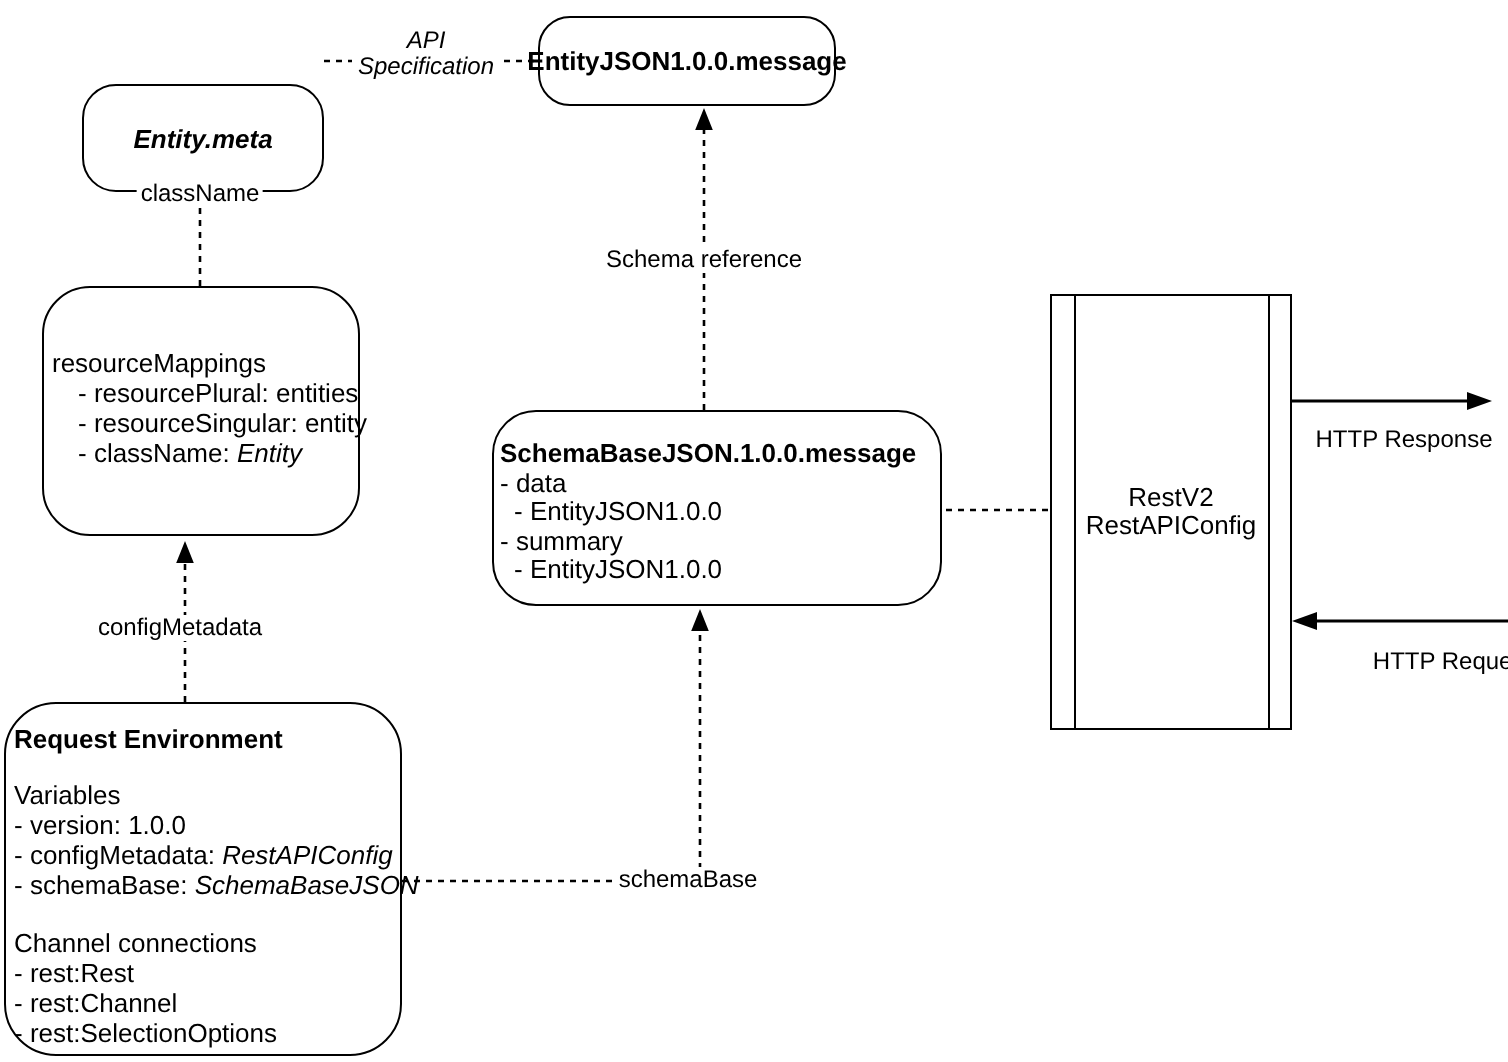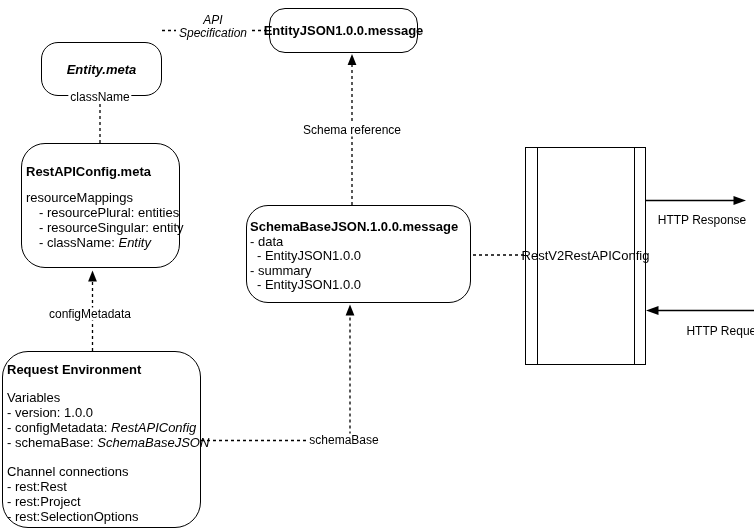--- a/index.html
+++ b/index.html
@@ -29,21 +29,21 @@
   .node-rest-api-config .title { line-height:16px; }
   .node-rest-api-config .body { margin-top:10px; line-height:15px; }
   .node-schema-base { left:246px; top:205px; width:225px; height:98px; border-radius:22px; padding:13px 0 0 3px; }
   .node-schema-base .title { line-height:16px; }
   .node-schema-base .body { margin-top:0; line-height:14.3px; }
   .node-project-env { left:2px; top:351px; width:199px; height:177px; border-radius:26px; padding:10px 0 0 4px; }
   .node-project-env .title { line-height:15px; }
   .node-project-env .body { margin-top:13px; line-height:15px; }
   .spacer14 { height:14px; }
   .node-restv2 { left:525px; top:147px; width:121px; height:218px; border-radius:0;
-    display:flex; flex-direction:row; align-items:center; justify-content:center; line-height:14.5px; text-align:center; }
+    display:flex; flex-direction:column; align-items:center; justify-content:center; line-height:14.5px; text-align:center; }
   .vline { position:absolute; top:-1px; bottom:-1px; width:1.4px; background:#000; }
   .vline-left { left:11px; }
   .vline-right { right:10px; }
 
   .edge-label {
     position:absolute; transform:translate(-50%,-50%); background:#fff;
     font-size:12px; line-height:13px; text-align:center; white-space:nowrap; padding:0 2px;
   }
   .edge-label.wrap { white-space:normal; width:74px; padding:0;font-style:italic; }
   .lbl-api-spec { left:213px; top:27px; }
@@ -78,21 +78,20 @@
 
   <div class="node center-node node-entity-meta">
     <span>Entity.meta</span>
   </div>
 
   <div class="node center-node node-entity-json">
     <span>EntityJSON1.0.0.message</span>
   </div>
 
   <div class="node node-rest-api-config">
-    <div class="title">RestAPIConfig.meta</div>
     <div class="body">
       <div class="body-line">resourceMappings</div>
       <div class="body-line ind1">- resourcePlural: entities</div>
       <div class="body-line ind1">- resourceSingular: entity</div>
       <div class="body-line ind1"><span>- className: </span><span class="italic">Entity</span></div>
     </div>
   </div>
 
   <div class="node node-schema-base">
     <div class="title">SchemaBaseJSON.1.0.0.message</div>
@@ -114,21 +113,21 @@
   <div class="node node-project-env">
     <div class="title">Request Environment</div>
     <div class="body">
       <div class="body-line">Variables</div>
       <div class="body-line">- version: 1.0.0</div>
       <div class="body-line"><span>- configMetadata: </span><span class="italic">RestAPIConfig</span></div>
       <div class="body-line"><span>- schemaBase: </span><span class="italic">SchemaBaseJSON</span></div>
       <div class="spacer14"></div>
       <div class="body-line">Channel connections</div>
       <div class="body-line">- rest:Rest</div>
-      <div class="body-line">- rest:Project</div>
+      <div class="body-line">- rest:Channel</div>
       <div class="body-line">- rest:SelectionOptions</div>
     </div>
   </div>
 
   <div class="edge-label wrap lbl-api-spec">API Specification</div>
   <div class="edge-label lbl-classname">className</div>
   <div class="edge-label lbl-schema-ref">Schema reference</div>
   <div class="edge-label lbl-config-meta">configMetadata</div>
   <div class="edge-label lbl-schema-base">schemaBase</div>
   <div class="edge-label lbl-http-response">HTTP Response</div>

